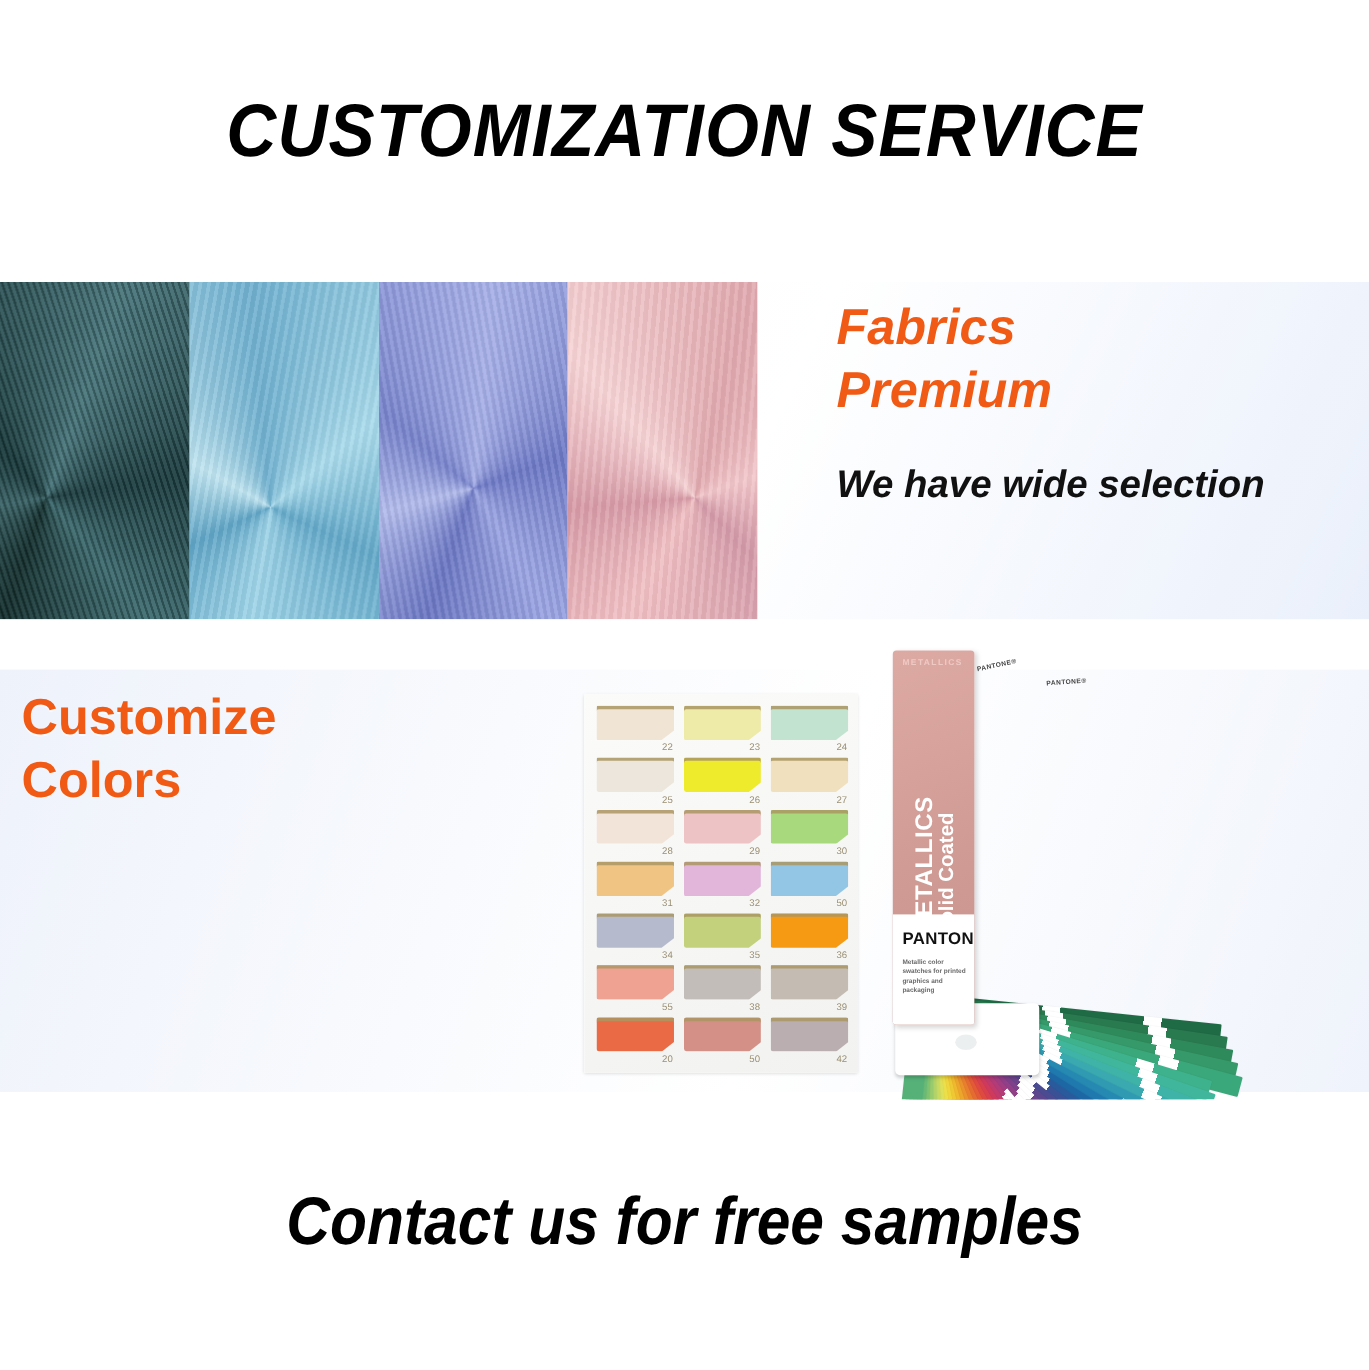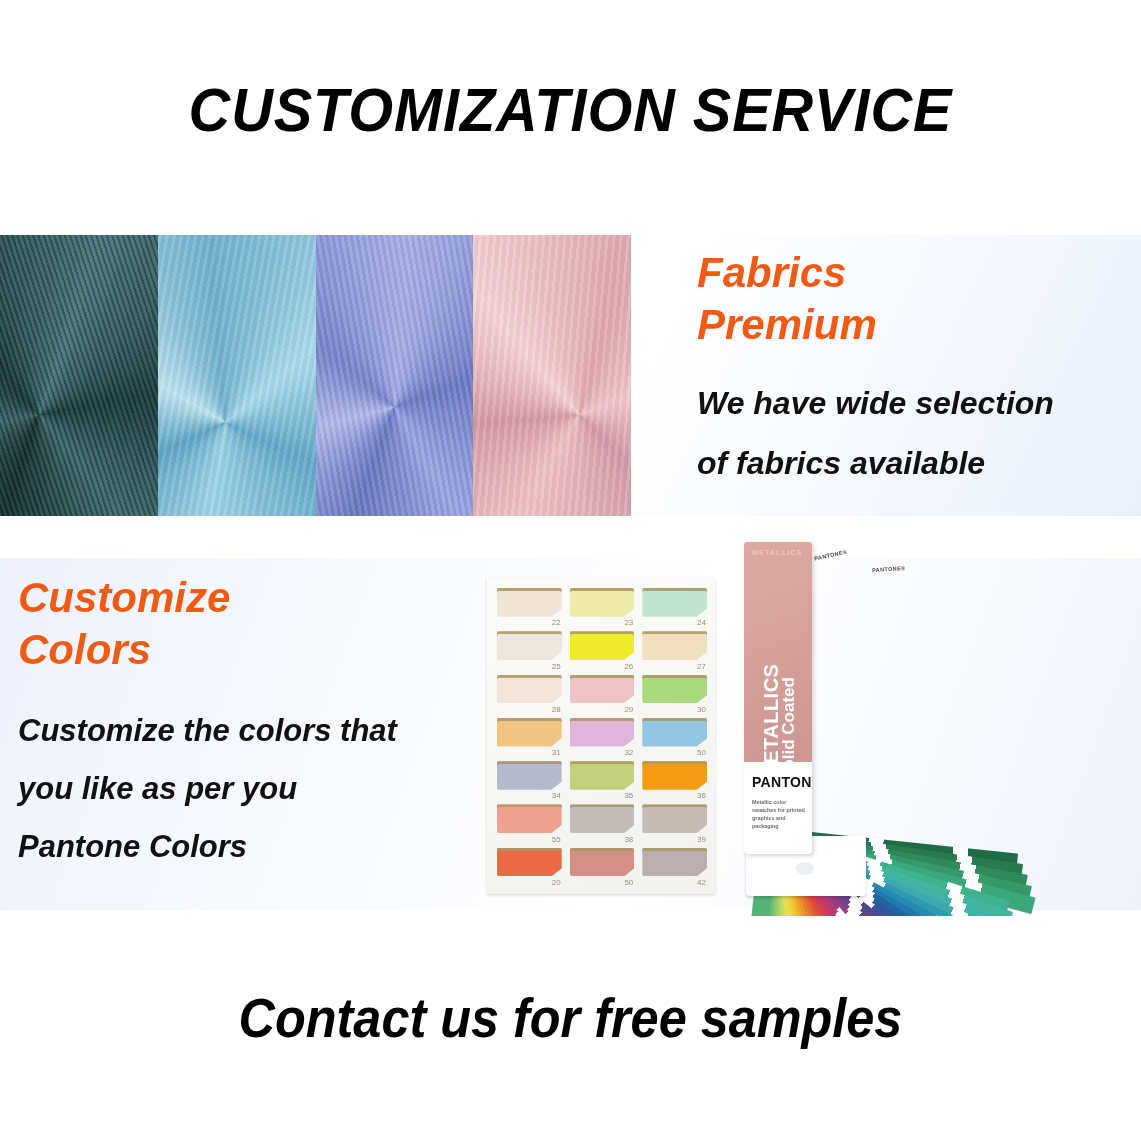--- a/index.html
+++ b/index.html
@@ -76,32 +76,33 @@
     line-height:52px;
     position:absolute;left:0;top:12px;
     text-shadow:0 1px 0 rgba(255,255,255,.6);
   }
   .body-black{
     color:#111;
     font-size:32px;font-weight:bold;font-style:italic;
     line-height:60px;
     position:absolute;left:0;top:138px;
     white-space:nowrap;
+    text-align:center;
   }
 
   
   .panel2{
     position:absolute;left:0;top:558px;width:1141px;height:352px;
     background:linear-gradient(110deg,#eef2fb 0%,#f7f9fd 30%,#ffffff 58%,#eff3fb 100%);
     overflow:hidden;
   }
   .p2-text{position:absolute;left:18px;top:14px;width:470px;}
   .p2-head{
     color:#f05a14;
-    font-size:42px;font-weight:bold;font-style:italic;
+    font-size:42px;font-weight:bold;
     line-height:52px;
     text-shadow:0 1px 0 rgba(255,255,255,.6);
   }
   .p2-body{
     color:#111;
     font-size:31px;font-weight:bold;font-style:italic;
     line-height:58px;
     margin-top:26px;
   }
 
@@ -223,35 +224,29 @@
       </div>
   </div>
 
   <div class="p1-text">
     <div class="heading-orange">
       <div>Fabrics</div>
       <div>Premium</div>
     </div>
     <div class="body-black">
       <div>We have wide selection</div>
-      <div>of fabrics available</div>
     </div>
   </div>
 </div>
 
 <div class="panel2">
   <div class="p2-text">
     <div class="p2-head">
       <div>Customize</div>
       <div>Colors</div>
-    </div>
-    <div class="p2-body">
-      <div>Customize the colors that</div>
-      <div>you like as per you</div>
-      <div>Pantone Colors</div>
     </div>
   </div>
 </div>
 
 <div class="swatch-card" id="swatch-card">
     <div class="sw">
       <div class="chip" style="background: rgb(240, 228, 212);"></div>
       <div class="num">22</div>
     </div>
     <div class="sw">

